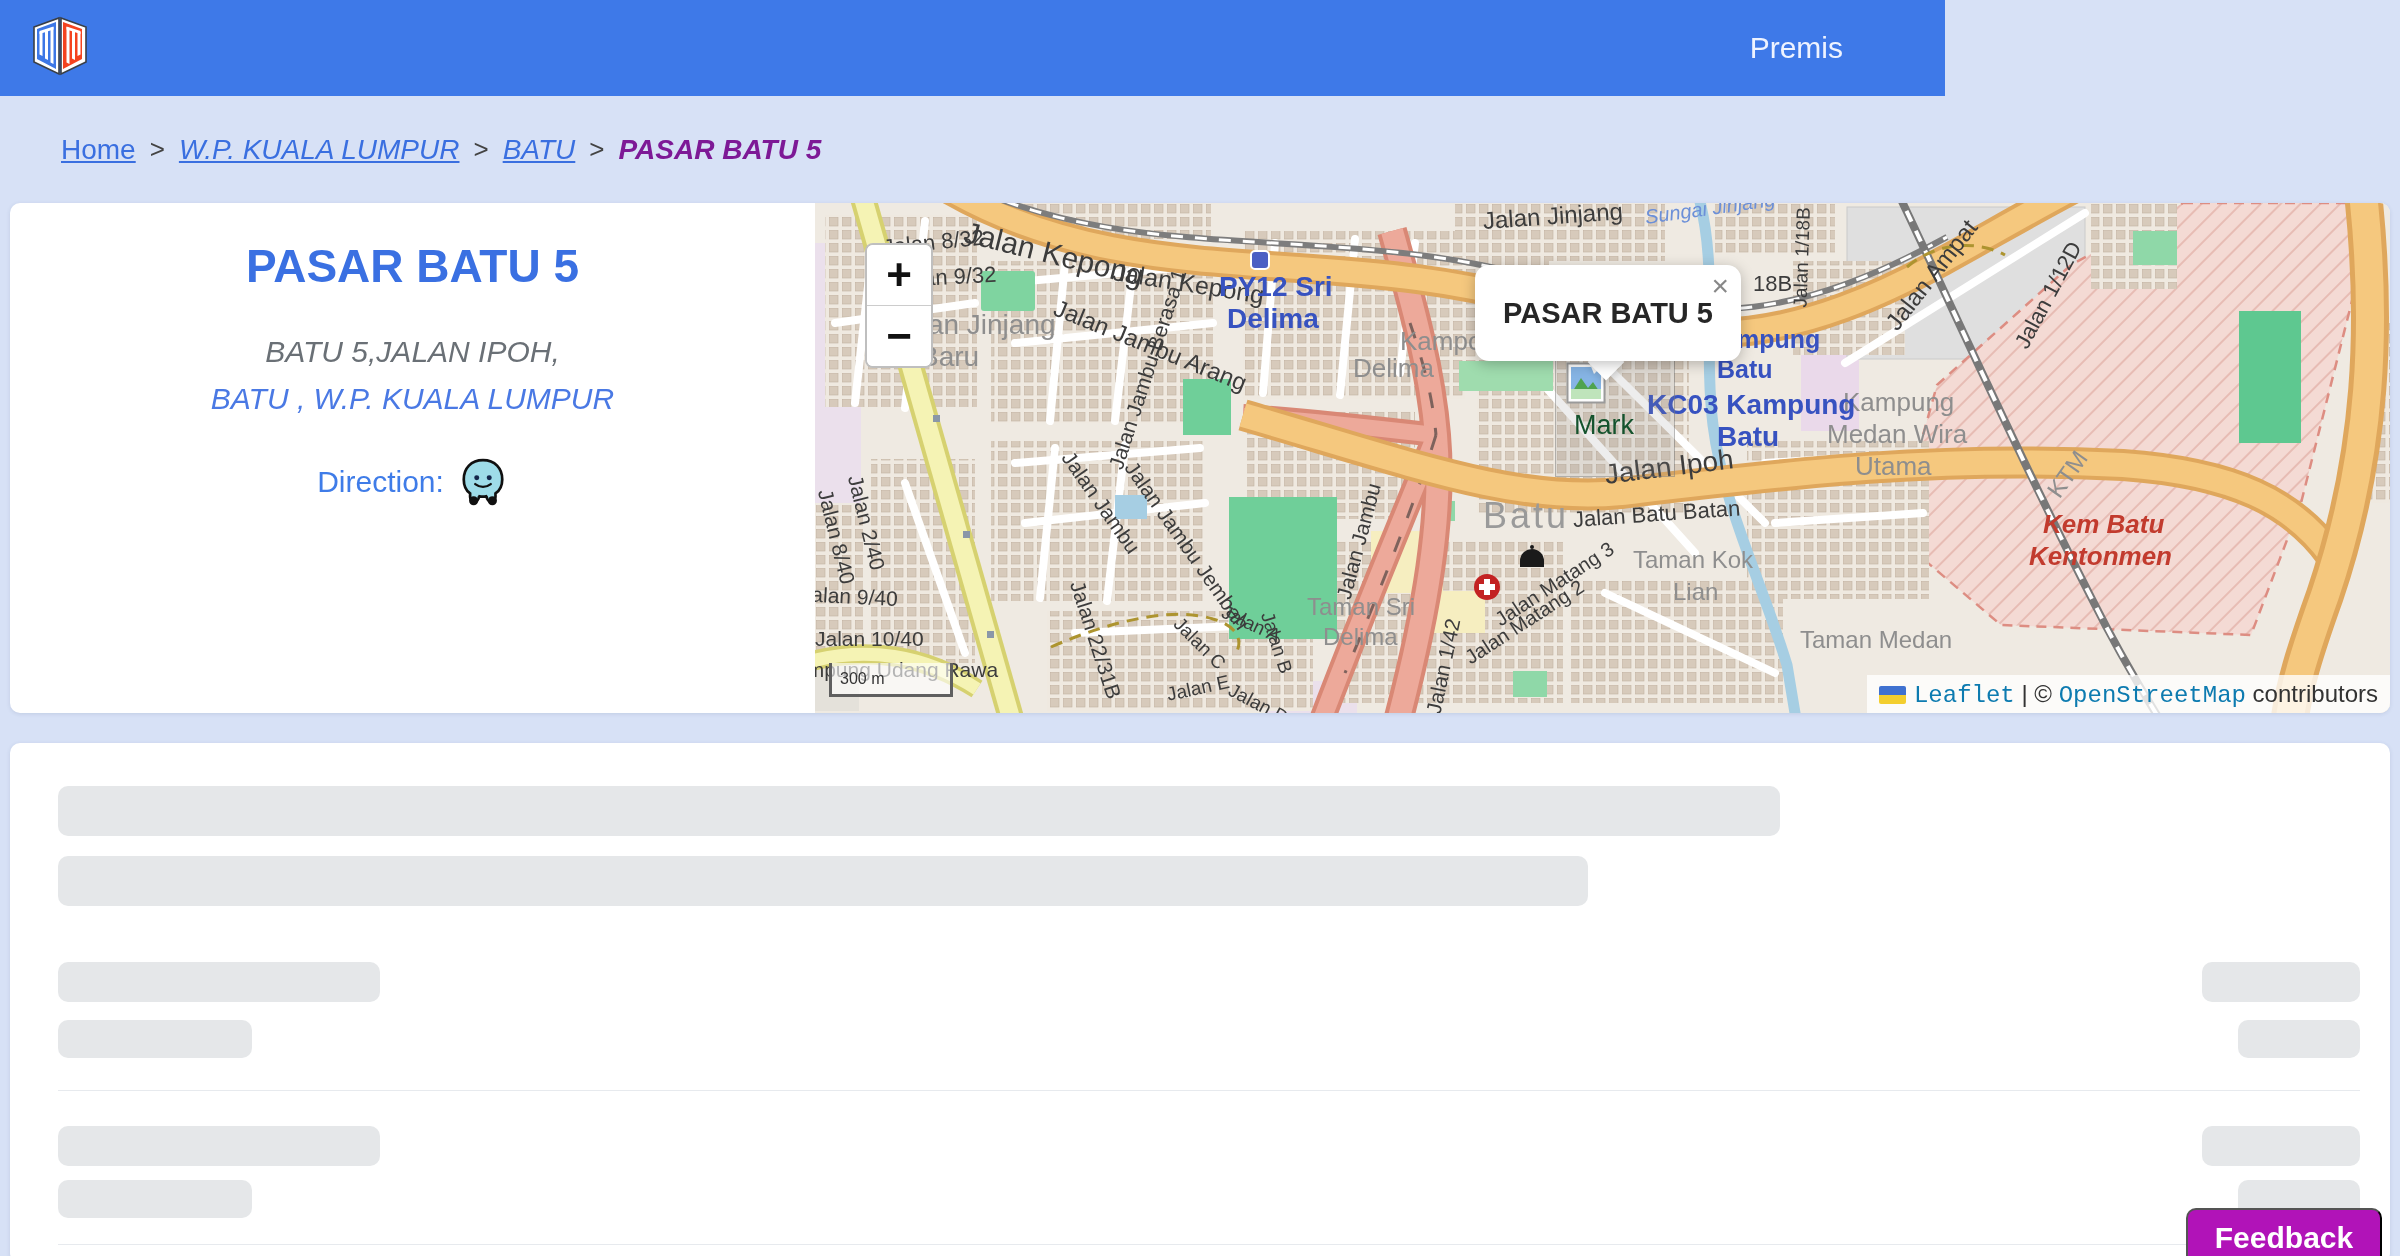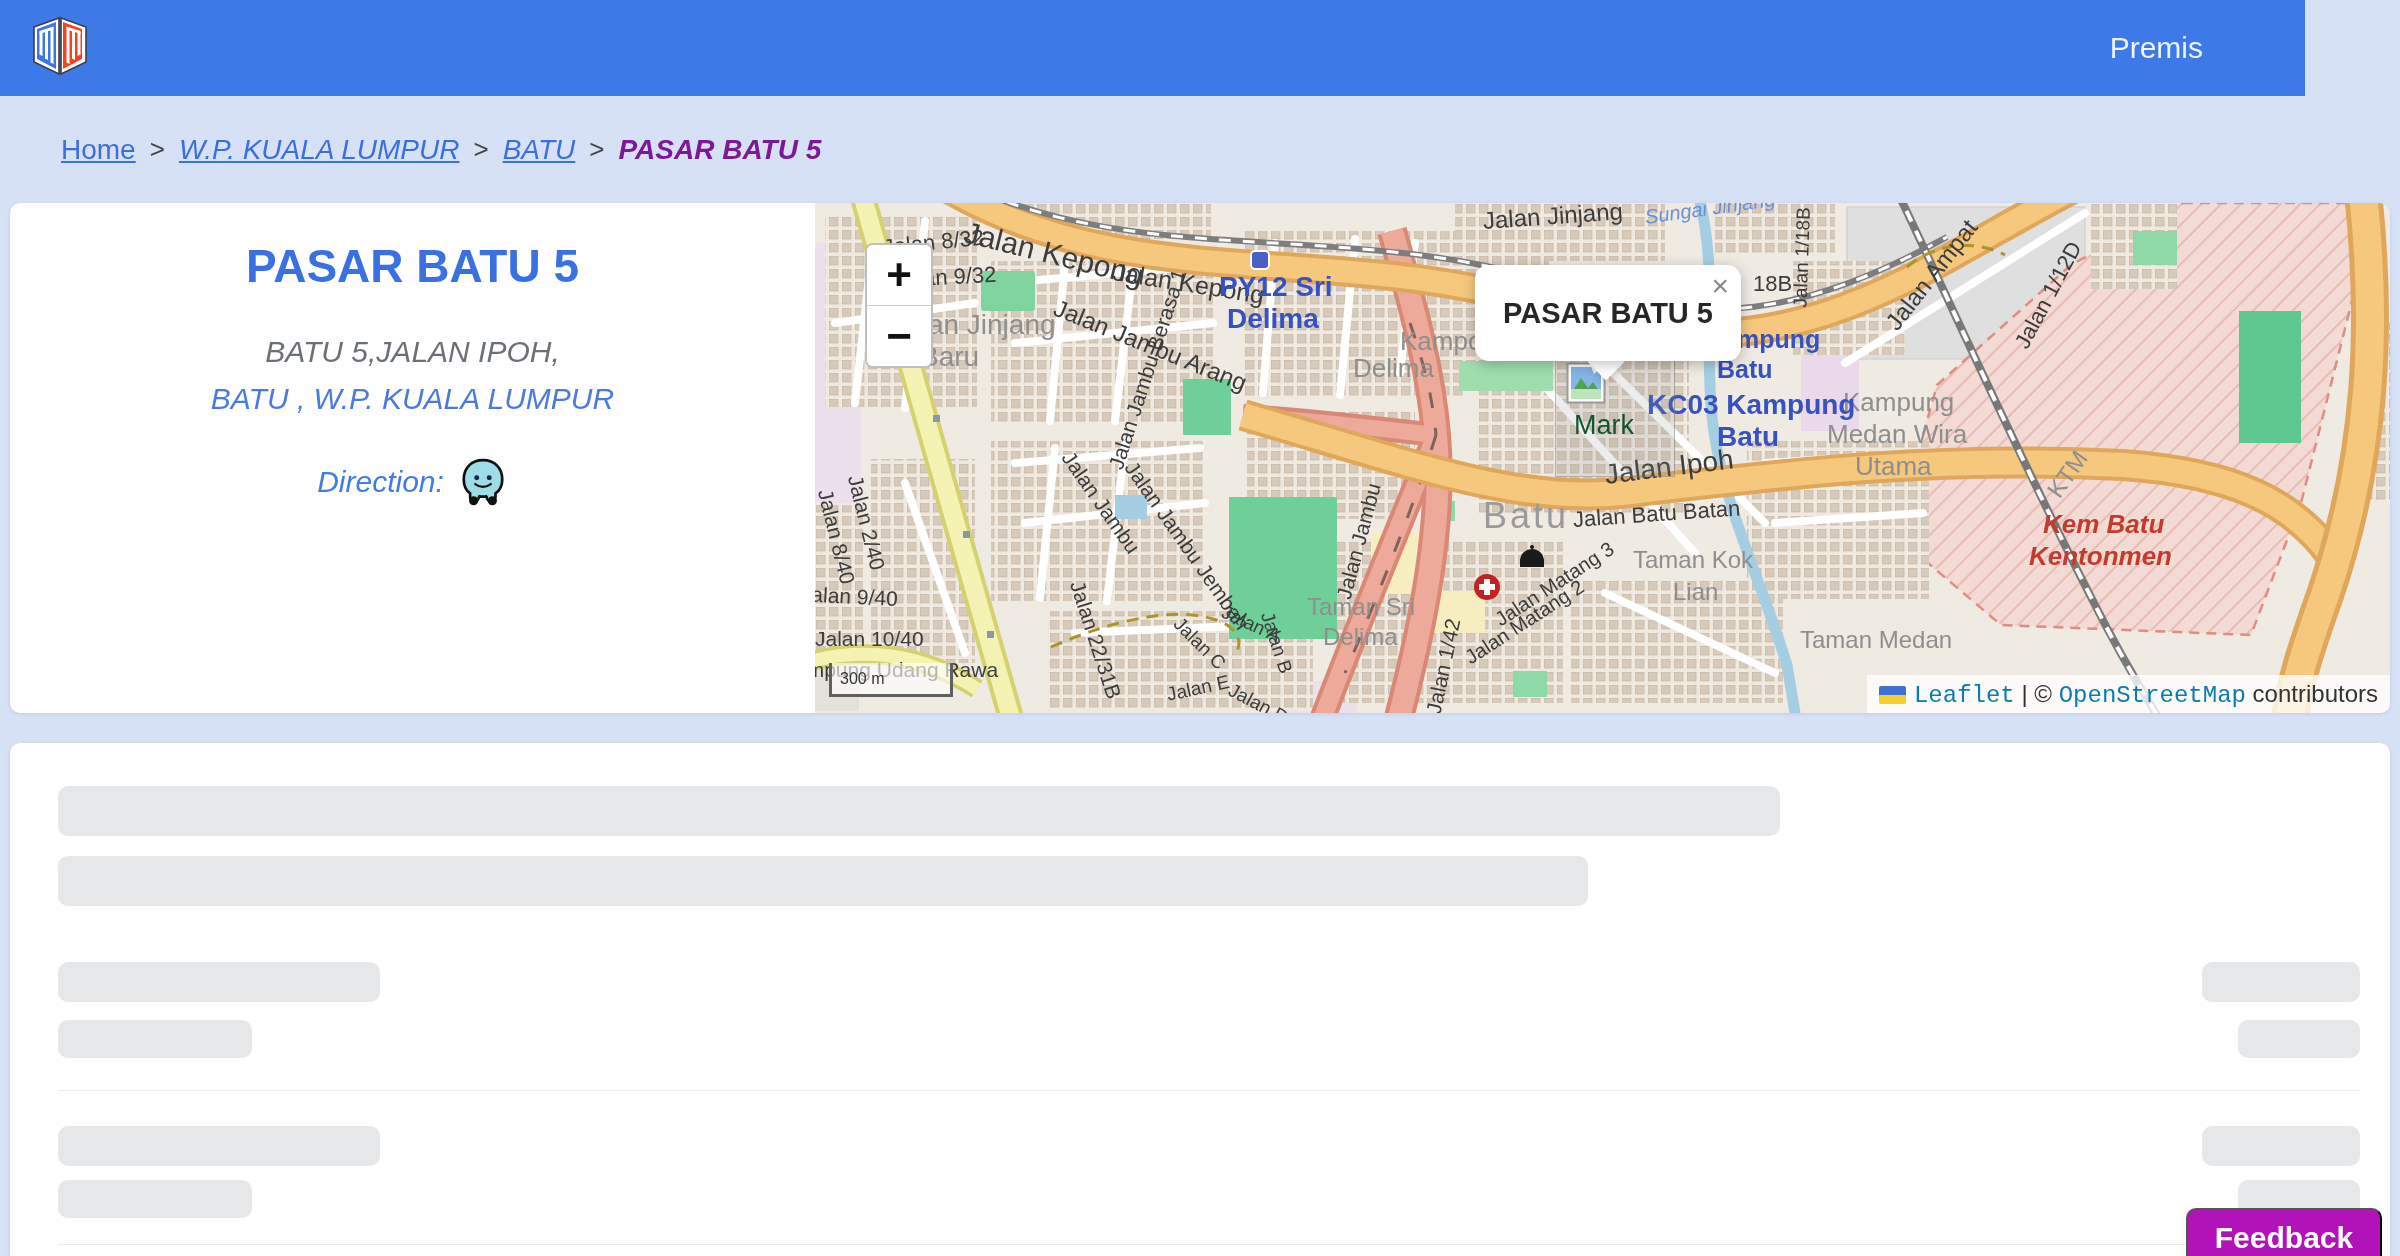--- a/index.html
+++ b/index.html
@@ -1,40 +1,40 @@
 <!DOCTYPE html>
 <html><head>
 <meta charset="utf-8">
 <style>
   html,body{margin:0;padding:0;}
   body{width:2400px;height:1256px;position:relative;overflow:hidden;
        background:#d7e1f6;font-family:"Liberation Sans",sans-serif;}
 
   
-  .navbar{position:absolute;left:0;top:0;width:2305px;height:96px;background:#3e79e8;}
+  .navbar{position:absolute;left:0;top:0;width:1945px;height:96px;background:#3e79e8;}
   .brand{position:absolute;left:30px;top:14px;width:60px;height:66px;}
   .nav-premis{position:absolute;right:102px;top:0;height:96px;line-height:96px;
       color:#eef3ff;font-size:30px;cursor:pointer;}
 
   
   .crumbbar{position:absolute;left:0;top:96px;width:2400px;height:107px;background:#d7e1f6;}
   .crumbs{position:absolute;left:36px;top:0;height:107px;display:flex;align-items:center;font-size:28px;margin-left:25px;}
   .crumb-link{color:#3a6fe0;text-decoration:underline;cursor:pointer;}
   .crumb-it{font-style:italic;}
   .crumb-sep{color:#444;margin:0 14px;font-size:26px;}
   .crumb-cur{color:#7d1996;font-weight:bold;font-style:italic;}
 
   
   .card{background:#fff;border-radius:10px;box-shadow:0 1px 4px rgba(40,60,100,.12);}
   .card1{position:absolute;left:10px;top:203px;width:2380px;height:510px;overflow:hidden;}
   .info{position:absolute;left:0;top:0;width:805px;height:510px;text-align:center;}
   .info-title{margin-top:36px;font-size:46px;font-weight:bold;color:#3a70e2;}
   .addr1{margin-top:42px;font-size:30px;font-style:italic;color:#6a7076;}
   .addr2{margin-top:13px;font-size:30px;font-style:italic;color:#4a79e4;}
-  .dirrow{margin-top:40px;display:flex;align-items:center;justify-content:center;gap:14px;font-style:italic;}
+  .dirrow{margin-top:40px;display:flex;align-items:center;justify-content:center;gap:14px;}
   .dirlabel{font-size:30px;color:#3f7ce8;}
   .wazebtn{width:50px;height:52px;cursor:pointer;}
 
   
   .map{position:absolute;left:805px;top:0;width:1575px;height:510px;overflow:hidden;background:#efeae2;}
   .map svg.base{position:absolute;left:0;top:0;}
   #map-labels{position:absolute;left:0;top:0;width:100%;height:100%;pointer-events:none;}
   .ml{position:absolute;white-space:nowrap;transform-origin:left center;line-height:1;}
   .ml.road{color:#3c3c3c;}
   .ml.place{color:#8e8e8e;}

